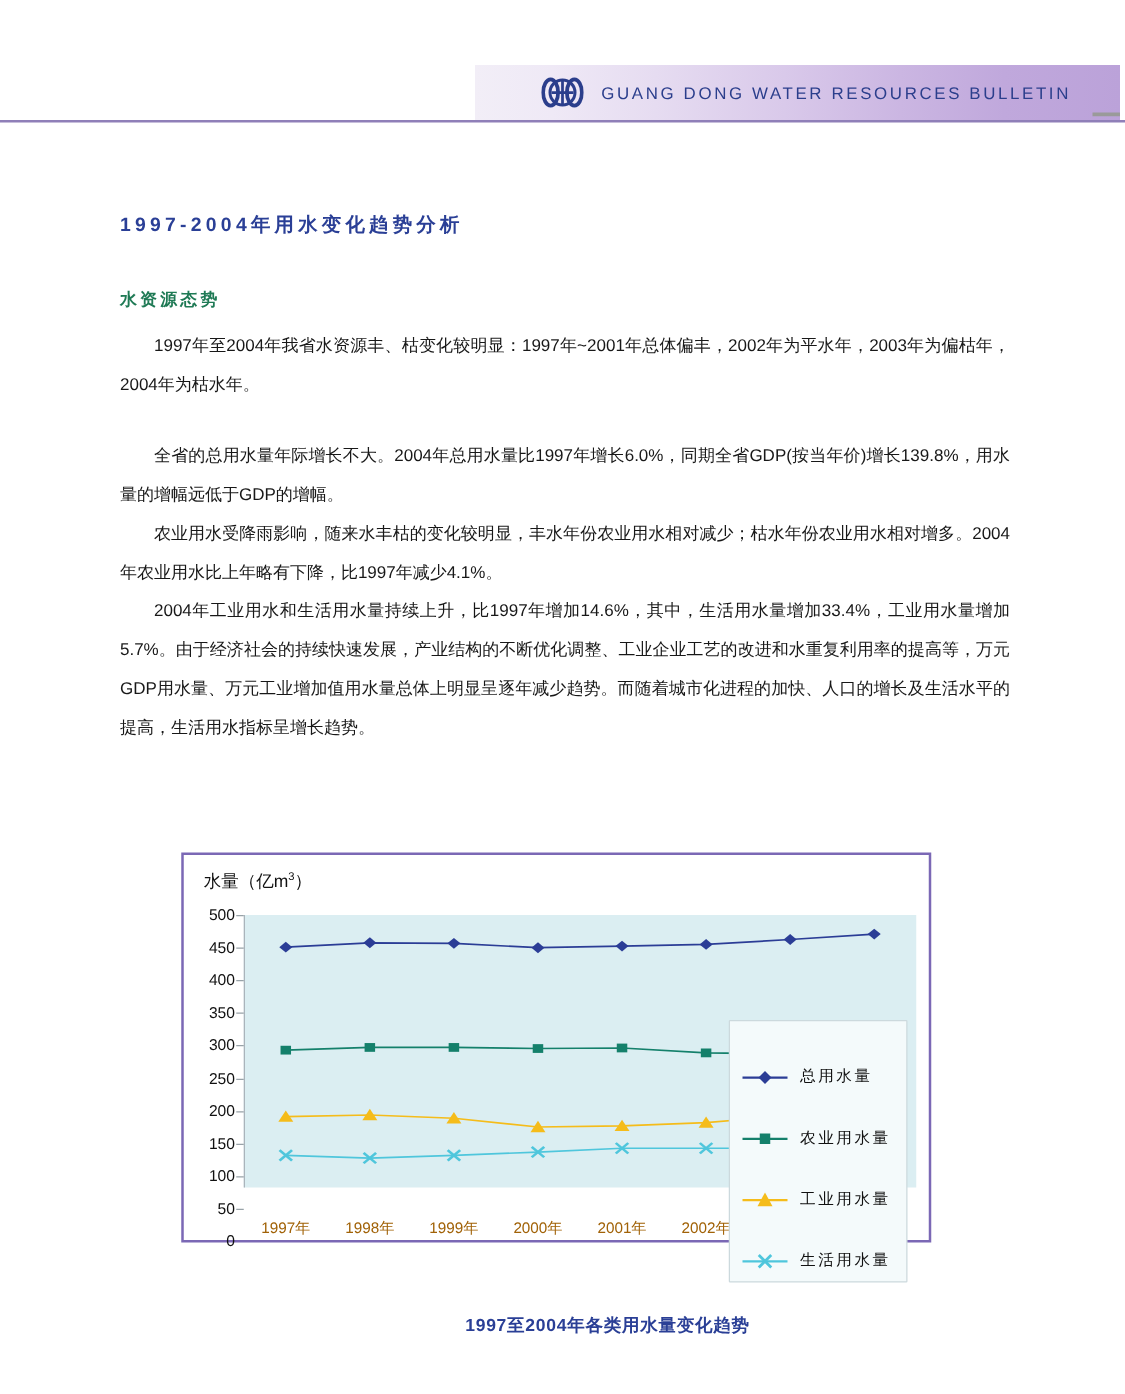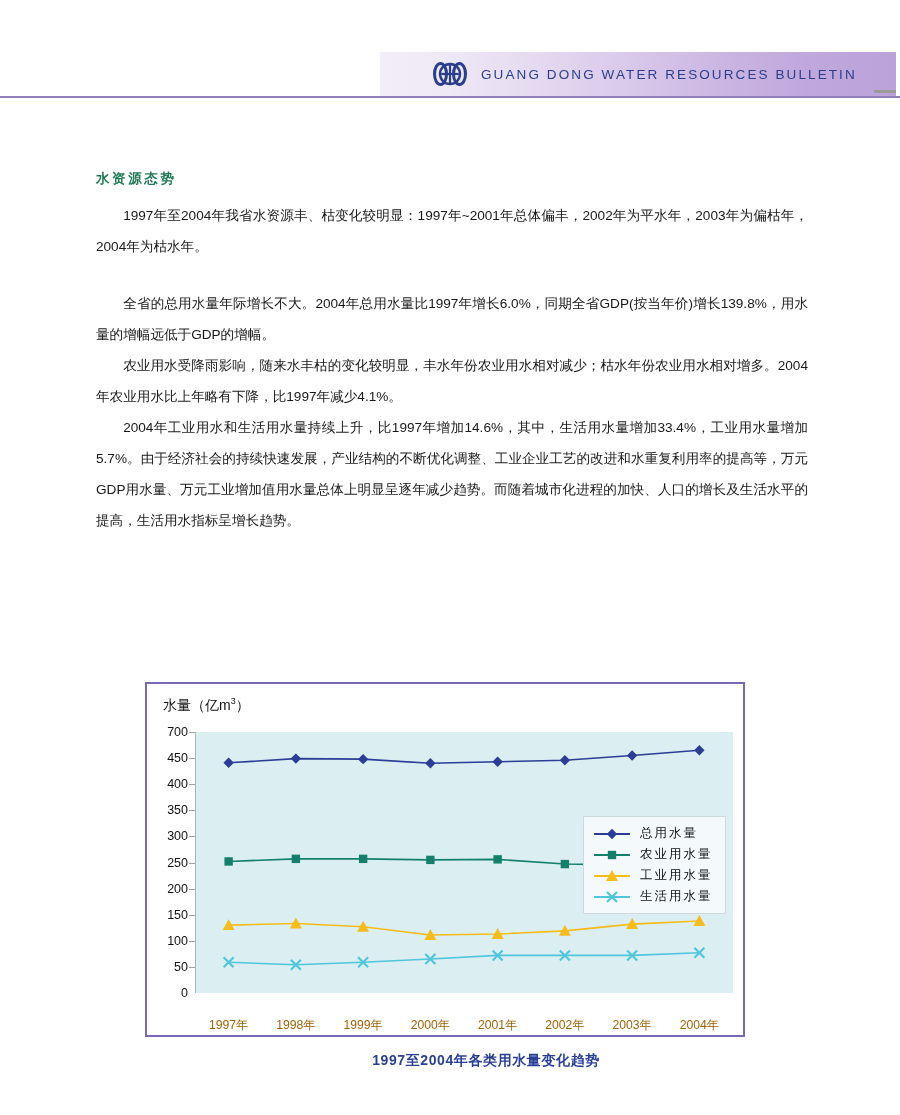--- a/index.html
+++ b/index.html
@@ -99,21 +99,21 @@
     color: #181818;
   }
   .block-gap { height: 26px; }
 
   
   #chart-card {
     position: absolute;
     left: 145px;
     top: 682px;
     width: 600px;
-    height: 355px;
+    height: 312px;
     border: 2px solid #7b68b5;
     background: #ffffff;
     box-sizing: border-box;
   }
   #chart-ylabel {
     position: absolute;
     left: 16px;
     top: 12px;
     font-size: 14px;
     color: #111;
@@ -174,20 +174,21 @@
     top: 84px;
     background: #f4fafb;
     border: 1px solid #ccd9dd;
     padding: 6px 12px 6px 8px;
     border-radius: 1px;
   }
   .legend-row {
     display: flex;
     align-items: center;
     height: 21px;
+    margin-top: 28px;
   }
   .legend-mark { width: 40px; height: 16px; flex: 0 0 auto; }
   .legend-text {
     margin-left: 8px;
     font-size: 12.5px;
     letter-spacing: 2px;
     color: #111;
     white-space: nowrap;
   }
 
@@ -217,20 +218,21 @@
       <line x1="8.2" y1="15" x2="25.8" y2="15" stroke="#2b3e8c" stroke-width="2.2"></line>
     </svg>
     <div id="brand-text">GUANG DONG WATER RESOURCES BULLETIN</div>
   </div>
 </div>
 <div id="header-rule"></div>
 <div id="header-tick"></div>
 
 <div id="content">
 
+  <h1 class="doc-title">1997-2004年用水变化趋势分析</h1>
 
   <h2 class="section-head">水资源态势</h2>
   <p class="para">1997年至2004年我省水资源丰、枯变化较明显：1997年~2001年总体偏丰，2002年为平水年，2003年为偏枯年，2004年为枯水年。</p>
 
   <div class="block-gap"></div>
 
   <p class="para">全省的总用水量年际增长不大。2004年总用水量比1997年增长6.0%，同期全省GDP(按当年价)增长139.8%，用水量的增幅远低于GDP的增幅。</p>
   <p class="para">农业用水受降雨影响，随来水丰枯的变化较明显，丰水年份农业用水相对减少；枯水年份农业用水相对增多。2004年农业用水比上年略有下降，比1997年减少4.1%。</p>
   <p class="para">2004年工业用水和生活用水量持续上升，比1997年增加14.6%，其中，生活用水量增加33.4%，工业用水量增加5.7%。由于经济社会的持续快速发展，产业结构的不断优化调整、工业企业工艺的改进和水重复利用率的提高等，万元GDP用水量、万元工业增加值用水量总体上明显呈逐年减少趋势。而随着城市化进程的加快、人口的增长及生活水平的提高，生活用水指标呈增长趋势。</p>
 </div>
@@ -326,21 +328,21 @@
         <div class="ytick-label" style="top: 130.5px;">250</div>
         <div class="ytick-mark" style="top: 130.5px;"></div>
         <div class="ytick-label" style="top: 104.4px;">300</div>
         <div class="ytick-mark" style="top: 104.4px;"></div>
         <div class="ytick-label" style="top: 78.3px;">350</div>
         <div class="ytick-mark" style="top: 78.3px;"></div>
         <div class="ytick-label" style="top: 52.2px;">400</div>
         <div class="ytick-mark" style="top: 52.2px;"></div>
         <div class="ytick-label" style="top: 26.1px;">450</div>
         <div class="ytick-mark" style="top: 26.1px;"></div>
-        <div class="ytick-label" style="top: 0px;">700</div>
+        <div class="ytick-label" style="top: 0px;">500</div>
         <div class="ytick-mark" style="top: 0px;"></div>
       </div>
     <div id="xtick-host">
         <div class="xtick-label" style="left: 33.625px;">1997年</div>
         <div class="xtick-label" style="left: 100.875px;">1998年</div>
         <div class="xtick-label" style="left: 168.125px;">1999年</div>
         <div class="xtick-label" style="left: 235.375px;">2000年</div>
         <div class="xtick-label" style="left: 302.625px;">2001年</div>
         <div class="xtick-label" style="left: 369.875px;">2002年</div>
         <div class="xtick-label" style="left: 437.125px;">2003年</div>

